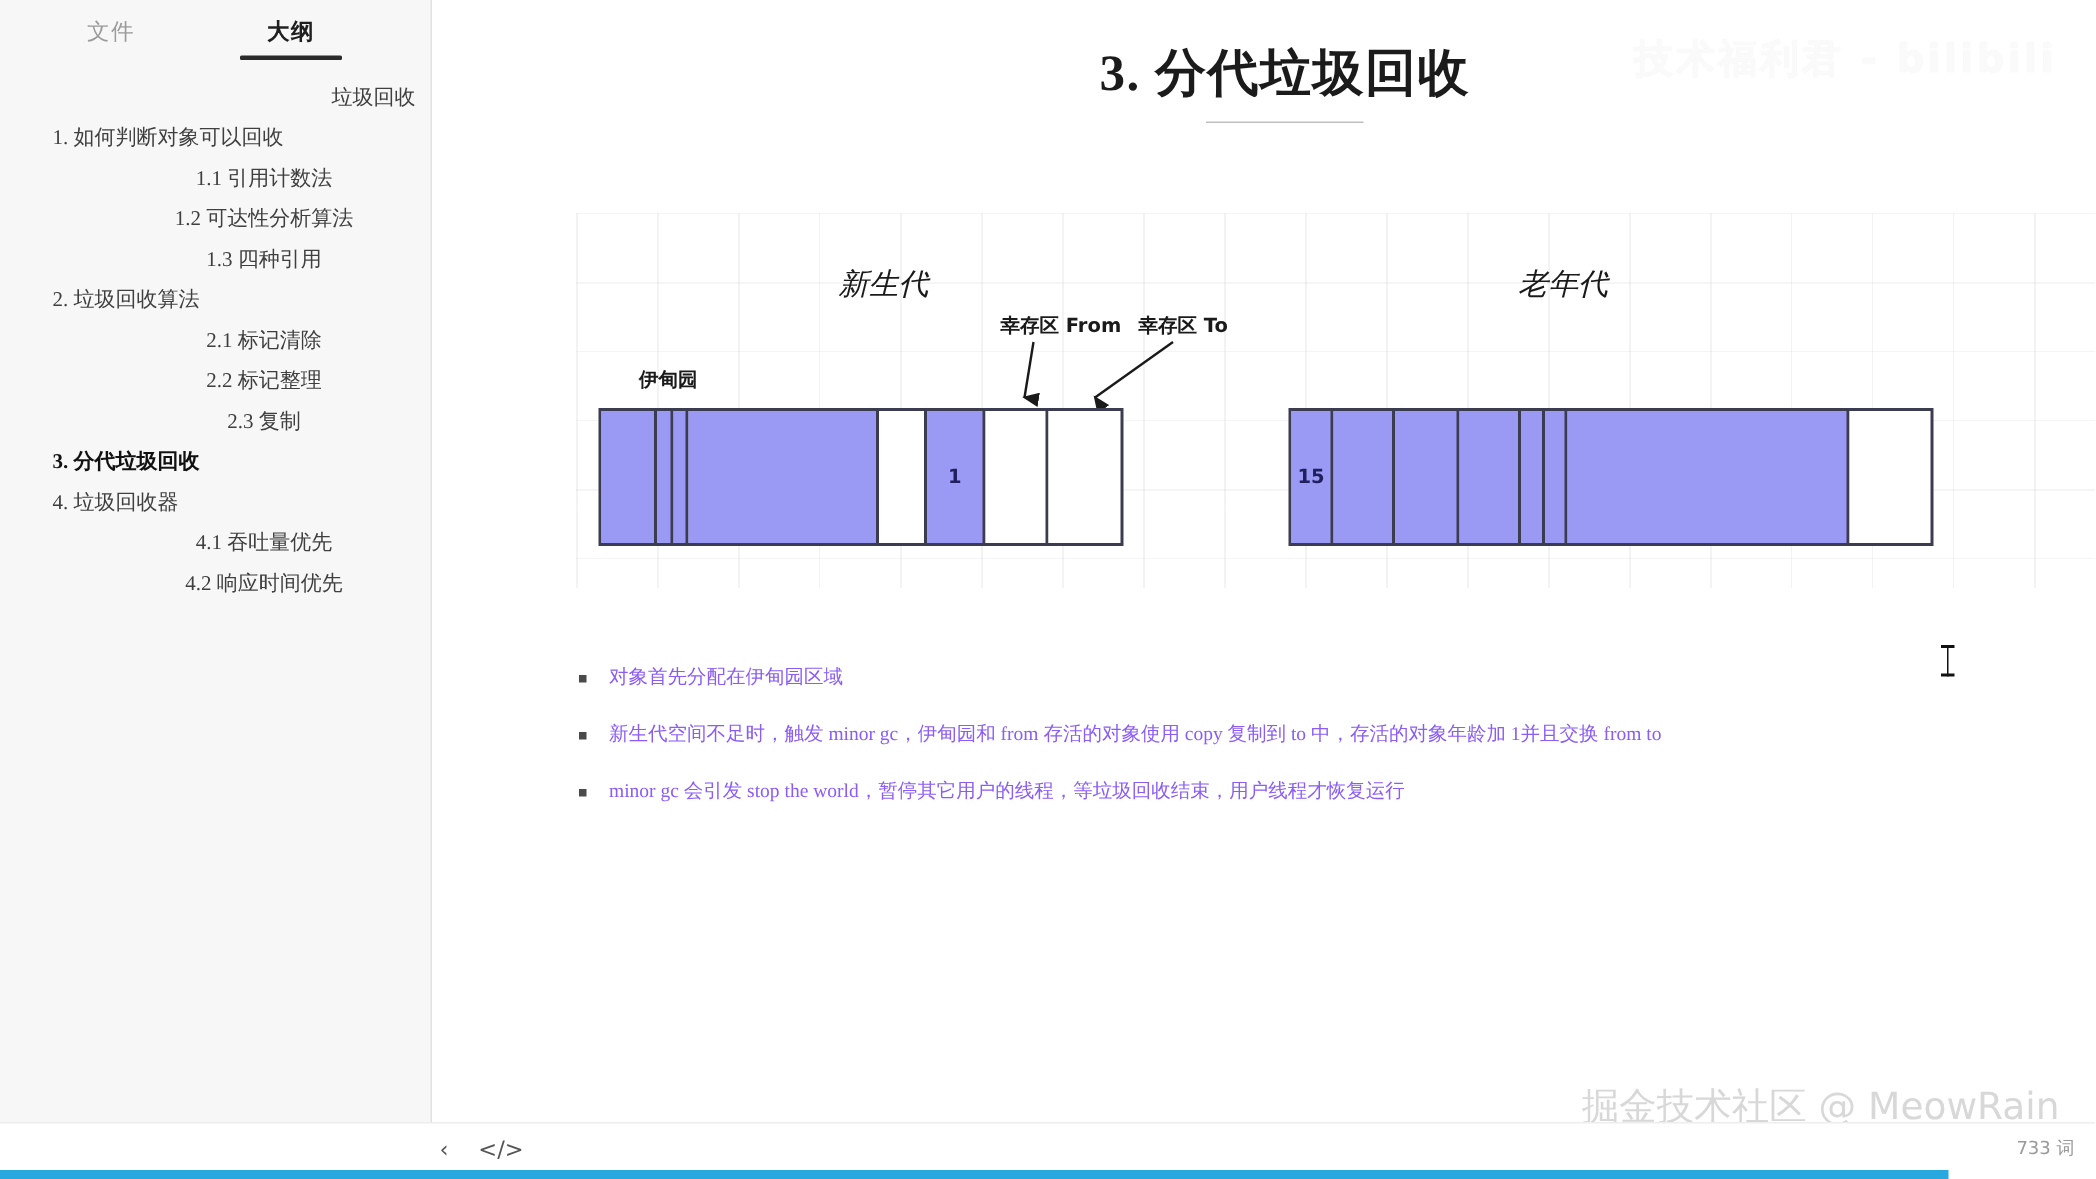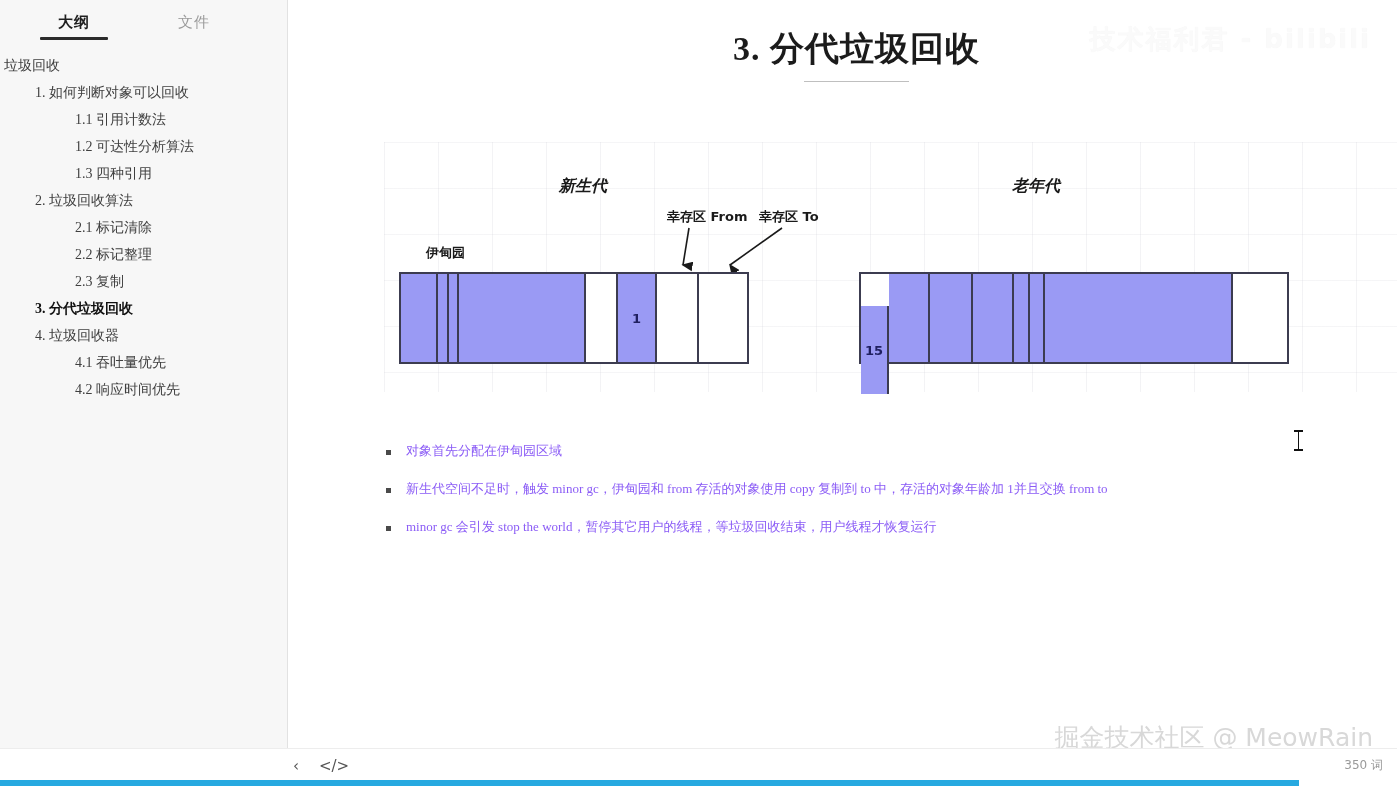--- a/index.html
+++ b/index.html
@@ -64,23 +64,23 @@
   }
   .outline-item {
     font-size: 14px;
     color: #3f3f3f;
     line-height: 27px;
     padding: 0 10px 0 0;
     cursor: pointer;
     white-space: nowrap;
     font-family: "Liberation Serif", "DejaVu Serif", serif;
   }
-  .outline-item.lvl0 { padding-left: 4px; }
+  .outline-item.lvl0 { padding-left: 4px; text-align: right; }
   .outline-item.lvl1 { padding-left: 35px; }
-  .outline-item.lvl2 { padding-left: 75px; }
+  .outline-item.lvl2 { padding-left: 75px; text-align: center; }
   .outline-item.current { font-weight: bold; color: #111; }
 
   
   .main {
     flex: 1 1 auto;
     position: relative;
     height: 786px;
     background: #fff;
     overflow: hidden;
   }
@@ -112,22 +112,22 @@
     width: 1020px;
     height: 250px;
     background:
       repeating-linear-gradient(to right, rgba(200,200,210,.22) 0 1px, transparent 1px 54px),
       repeating-linear-gradient(to bottom, rgba(200,200,210,.18) 0 1px, transparent 1px 46px),
       #ffffff;
   }
 
   .gen-label {
     position: absolute;
-    font-size: 16px;
-    font-weight: bold;
+    font-size: 20px;
+    font-weight: normal;
     font-style: italic;
     color: #1a1a1a;
     font-family: "DejaVu Sans", sans-serif;
     white-space: nowrap;
   }
   .small-label {
     position: absolute;
     font-size: 13px;
     font-weight: bold;
     color: #1a1a1a;
@@ -277,26 +277,26 @@
 </head>
 <body>
 
 <div id="app">
 
   <div class="left-edge"></div>
 
   <aside class="sidebar">
 
     <div class="sidebar-tabs">
+      <div class="tab">
+        <span>文件</span>
+      </div>
       <div class="tab active">
         <span>大纲</span>
         <span class="tab-underline"></span>
-      </div>
-      <div class="tab">
-        <span>文件</span>
       </div>
     </div>
 
     <nav class="outline">
       <div class="outline-item lvl0"><span>垃圾回收</span></div>
       <div class="outline-item lvl1"><span>1. 如何判断对象可以回收</span></div>
       <div class="outline-item lvl2"><span>1.1 引用计数法</span></div>
       <div class="outline-item lvl2"><span>1.2 可达性分析算法</span></div>
       <div class="outline-item lvl2"><span>1.3 四种引用</span></div>
       <div class="outline-item lvl1"><span>2. 垃圾回收算法</span></div>
@@ -343,21 +343,21 @@
         <div class="cell filled" style="width:127px;"></div>
         <div class="cell empty" style="width:32px;"></div>
         <div class="cell filled" style="width:39px;">
           <span class="cell-num">1</span>
         </div>
         <div class="cell empty" style="width:42px;"></div>
         <div class="cell empty" style="width:45px;"></div>
       </div>
 
       <div class="mem-bar" style="left:475px; top:130px; width:430px;">
-        <div class="cell filled" style="width:28px;margin-top:32px;">
+        <div class="cell filled" style="width:28px;">
           <span class="cell-num">15</span>
         </div>
         <div class="cell filled" style="width:41px;"></div>
         <div class="cell filled" style="width:43px;"></div>
         <div class="cell filled" style="width:41px;"></div>
         <div class="cell filled" style="width:16px;"></div>
         <div class="cell filled" style="width:15px;"></div>
         <div class="cell filled" style="width:188px;"></div>
         <div class="cell empty" style="width:44px;"></div>
       </div>
@@ -376,20 +376,20 @@
 
   <div class="status-bar">
     <div class="status-icons">
       <div class="status-icon">
         <span>‹</span>
       </div>
       <div class="status-icon">
         <span>&lt;/&gt;</span>
       </div>
     </div>
-    <div class="word-count">350 词</div>
+    <div class="word-count">733 词</div>
   </div>
 
   <div class="progress-track">
     <div class="progress-fill" id="progress-fill" style="width: 93%; background: rgb(39, 169, 224);"></div>
   </div>
 
 </div>
 
 </body></html>

